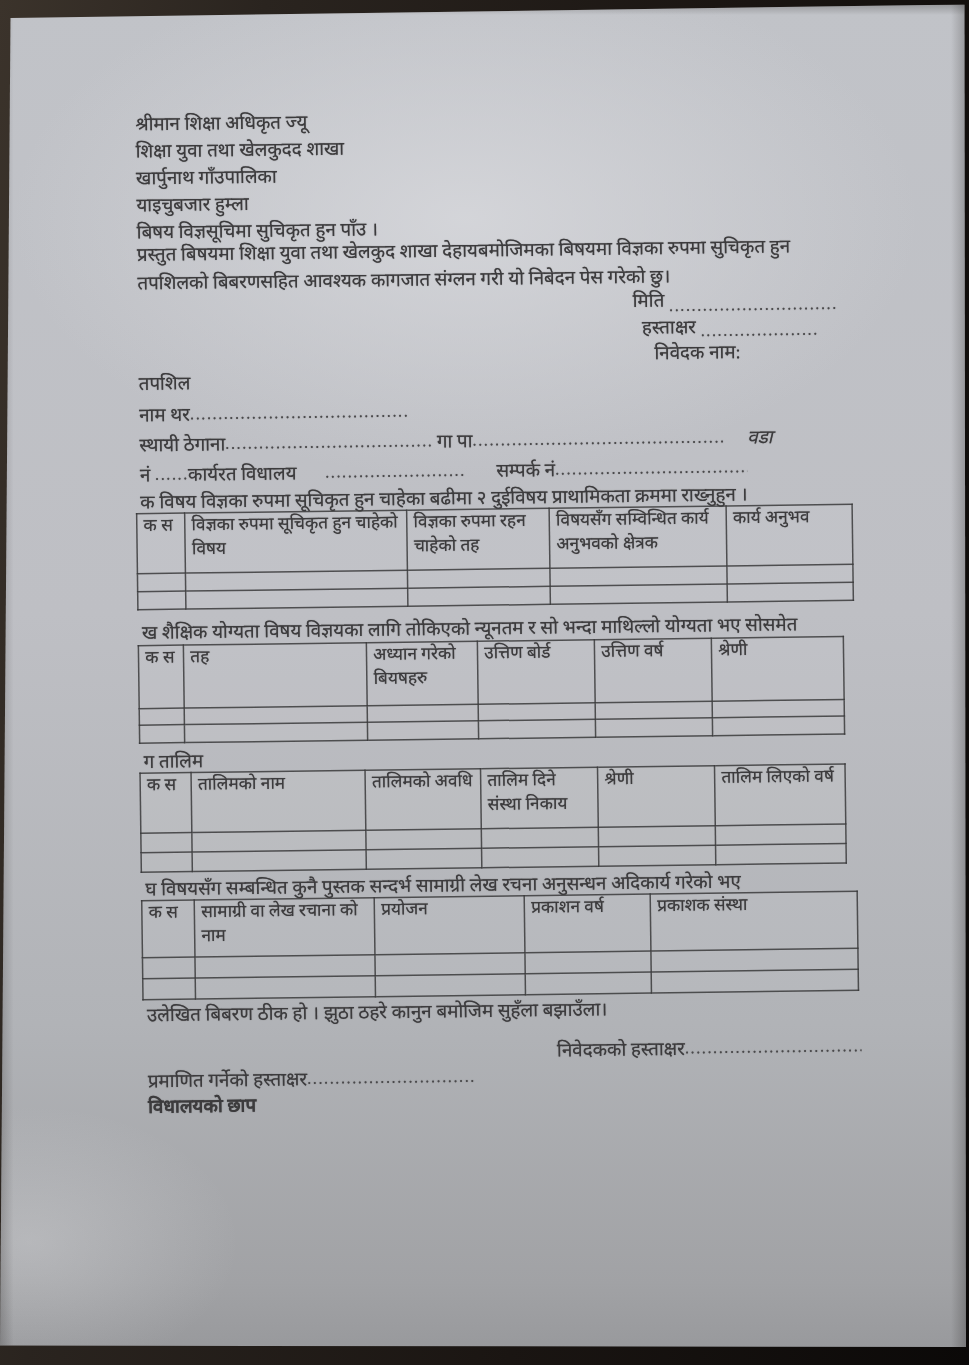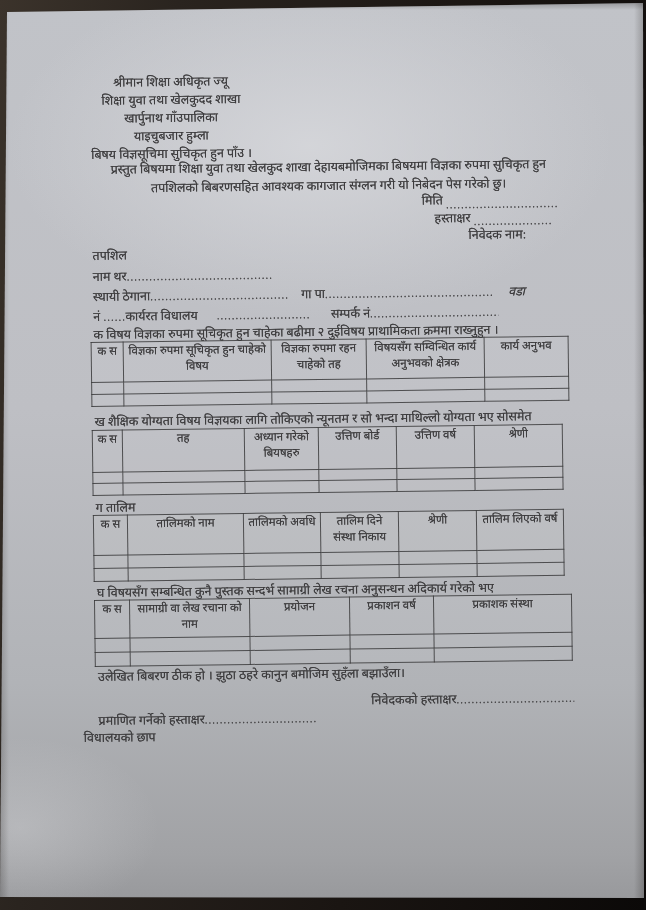--- a/index.html
+++ b/index.html
@@ -3,21 +3,20 @@
 <meta charset="utf-8">
 <style>
   html,body{margin:0;padding:0;}
   body{
     width:646px;height:910px;overflow:hidden;
     font-family:"Liberation Serif","DejaVu Serif",serif;
   }
   .photo{
     position:relative;width:646px;height:910px;
     background:linear-gradient(100deg,#3b332b 0%,#2a241f 22%,#1a1512 62%,#0b0908 100%);
-    text-align:center;
   }
   
   .paper{
     position:absolute;inset:0;
     clip-path:polygon(7px 12px,643px 3px,644px 898px,0px 897px);
     background:
       radial-gradient(420px 240px at 48% 16%,rgba(215,216,220,.85),rgba(215,216,220,0) 72%),
       radial-gradient(200px 130px at 3% 91%,rgba(226,227,230,.30),rgba(226,227,230,0) 70%),
       linear-gradient(180deg,#c1c3c8 0%,#bebfc4 45%,#b1b3b7 75%,#a1a2a5 94%,#96979a 100%);
   }
@@ -85,21 +84,21 @@
       </div>
 
       <div class="blk" style="left:95px;top:246px;">तपशिल</div>
 
       <div class="blk" style="left:95px;top:267px;">
         <span>नाम थर</span><span class="dots" style="width:145px;">....................................................................................................</span>
       </div>
 
       <div class="blk" style="left:95px;top:287px;">
         <span>स्थायी ठेगाना</span><span class="dots" style="width:138px;">....................................................................................................</span>
-        <span style="margin-left:10px;">गा  पा</span><span class="dots" style="width:168px;">....................................................................................................</span>
+        <span style="">गा  पा</span><span class="dots" style="width:168px;">....................................................................................................</span>
         <span style="margin-left:12px;font-style:italic;">वडा</span>
       </div>
 
       <div class="blk" style="left:95px;top:307px;">
         <span>नं</span>
         <span class="dots" style="width:22px;">....................................................................................................</span><span>कार्यरत विधालय</span>
         <span class="dots" style="width:93px;margin-left:16px;">....................................................................................................</span>
         <span style="margin-left:18px;">सम्पर्क नं</span><span class="dots" style="width:128px;">....................................................................................................</span>
       </div>
 
@@ -252,17 +251,17 @@
         </table>
 
       <div class="blk" style="left:95px;top:667px;">उलेखित बिबरण ठीक हो ।  झुठा ठहरे कानुन बमोजिम सुहँला बझाउँला।</div>
 
       <div class="blk sign-line" style="left:368px;top:694px;">
         <span>निवेदकको हस्ताक्षर</span><span class="dots" style="width:118px;">....................................................................................................</span>
       </div>
       <div class="blk sign-line" style="left:95px;top:711px;">
         <span>प्रमाणित गर्नेको हस्ताक्षर</span><span class="dots" style="width:112px;">....................................................................................................</span>
       </div>
-      <div class="blk sign-line" style="left:80px;top:728px;">विधालयको छाप</div>
+      <div class="blk sign-line" style="left:95px;top:728px;font-weight:bold;">विधालयको छाप</div>
 
     </div>
   </div>
 </div>
 
 </body></html>

